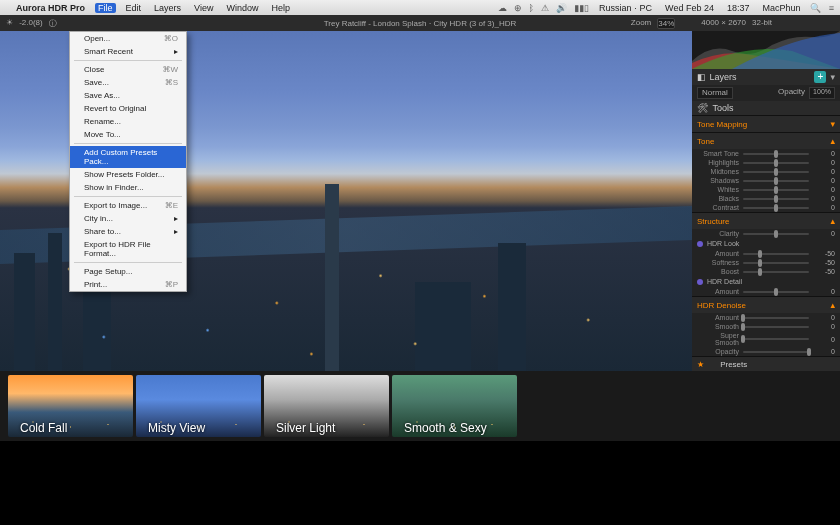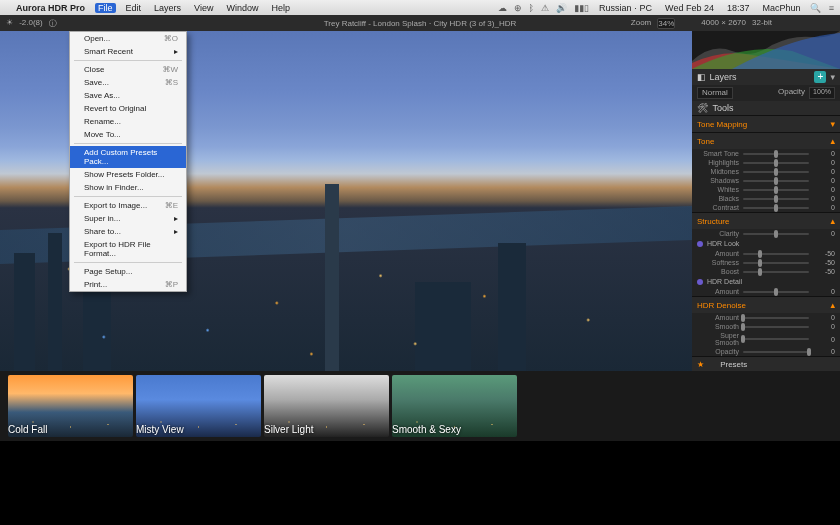--- a/index.html
+++ b/index.html
@@ -87,21 +87,21 @@
 .presets-bar{display:flex;align-items:center;padding:3px 5px;background:#2a2a2a;border-top:1px solid #111}
 .star{color:var(--accent)}
 .preset-pick{display:flex;align-items:center;padding:3px 5px;gap:5px}
 .preset-pick .thumb-sw{width:18px;height:14px;background:linear-gradient(#6a87c7,#2a3a4a);border-radius:2px}
 .preset-pick .chevd{margin-left:auto;color:#aaa}
 
 
 .strip{height:70px;background:#1a1a1a;display:flex;padding:4px 8px;gap:3px}
 .pthumb{width:125px;height:62px;position:relative;overflow:hidden;border-radius:2px}
 .pthumb .mini{position:absolute;inset:0}
-.pthumb .ptitle{position:absolute;left:0;bottom:2px;color:#fff;font-size:10px;text-shadow:0 0 3px #000}
+.pthumb .ptitle{position:absolute;left:12px;bottom:2px;color:#fff;font-size:12px;text-shadow:0 0 3px #000}
 .mini.sun{background:linear-gradient(#ff9a3a 0%,#ffb86a 30%,#3a5a7a 60%,#1a2836 100%)}
 .mini.night{background:linear-gradient(#2a4a6a 0%,#3a5a7a 40%,#1a2836 100%)}
 .mini.bw{background:linear-gradient(#ddd 0%,#aaa 40%,#222 100%)}
 .mini.blue{background:linear-gradient(#4a7acf 0%,#5a8adf 40%,#1a2a4a 100%)}
 .mini.green{background:linear-gradient(#5a9a7a 0%,#4a7a6a 40%,#1a3a2a 100%)}
 .minilights{position:absolute;inset:60% 0 0 0;background:radial-gradient(1px 1px at 20% 40%,#ffcc66,transparent),radial-gradient(1px 1px at 50% 60%,#ffcc66,transparent),radial-gradient(1px 1px at 80% 50%,#ffcc66,transparent)}
 </style>
 </head>
 <body>
 
@@ -202,21 +202,21 @@
         </div>
         <div class="dd-item">
           <span>Show in Finder...</span>
         </div>
         <div class="dd-sep"></div>
         <div class="dd-item">
           <span>Export to Image...</span>
           <span class="dd-sc">⌘E</span>
         </div>
         <div class="dd-item">
-          <span>Super in...</span>
+          <span>City in...</span>
           <span class="dd-ar">▸</span>
         </div>
         <div class="dd-item">
           <span>Share to...</span>
           <span class="dd-ar">▸</span>
         </div>
         <div class="dd-item">
           <span>Export to HDR File Format...</span>
         </div>
         <div class="dd-sep"></div>

